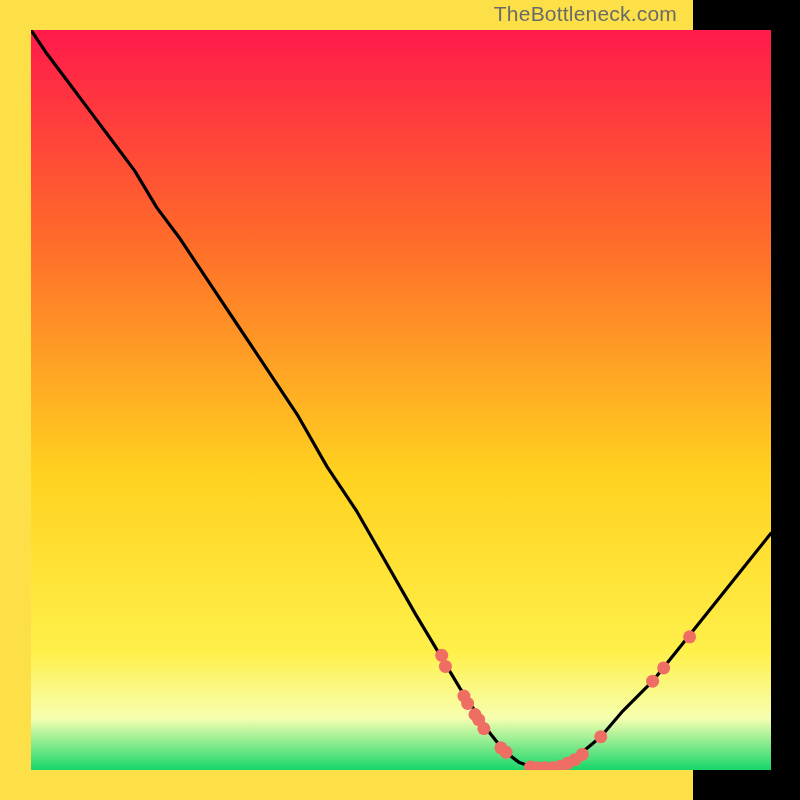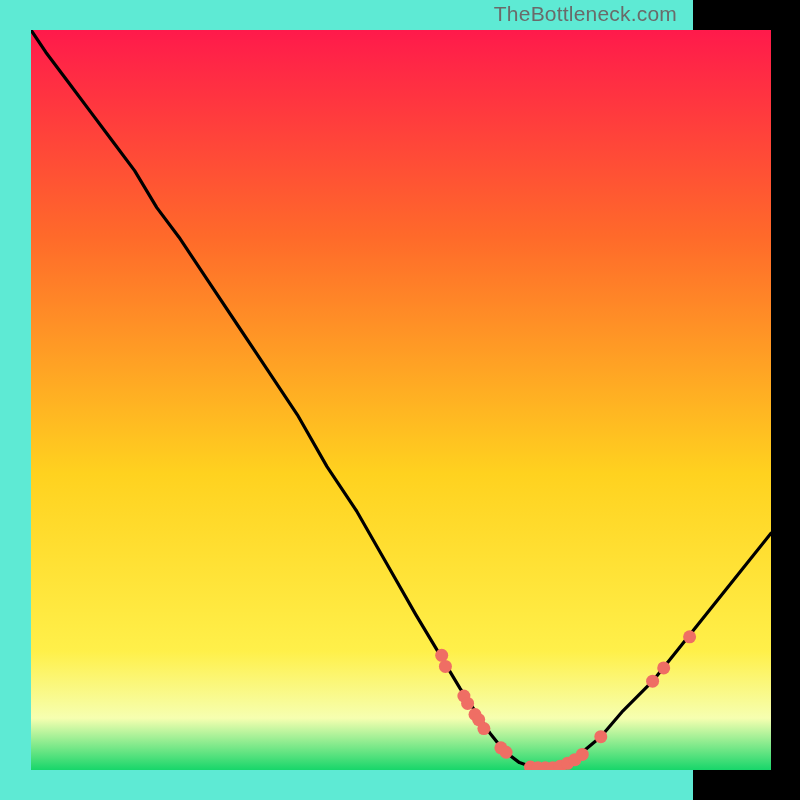--- a/index.html
+++ b/index.html
@@ -10,21 +10,21 @@
     overflow: hidden;
     background: #000;
     font-family: Arial, Helvetica, sans-serif;
   }
   .frame {
     position: absolute;
     left: 0;
     top: 0;
     width: 693px;
     height: 800px;
-    background: #5eead4;
+    background: #fde047;
   }
   .watermark {
     position: absolute;
     top: 2px;
     right: 16px;
     color: #6a6a6a;
     font-size: 21px;
     font-weight: 400;
     letter-spacing: 0.2px;
   }

